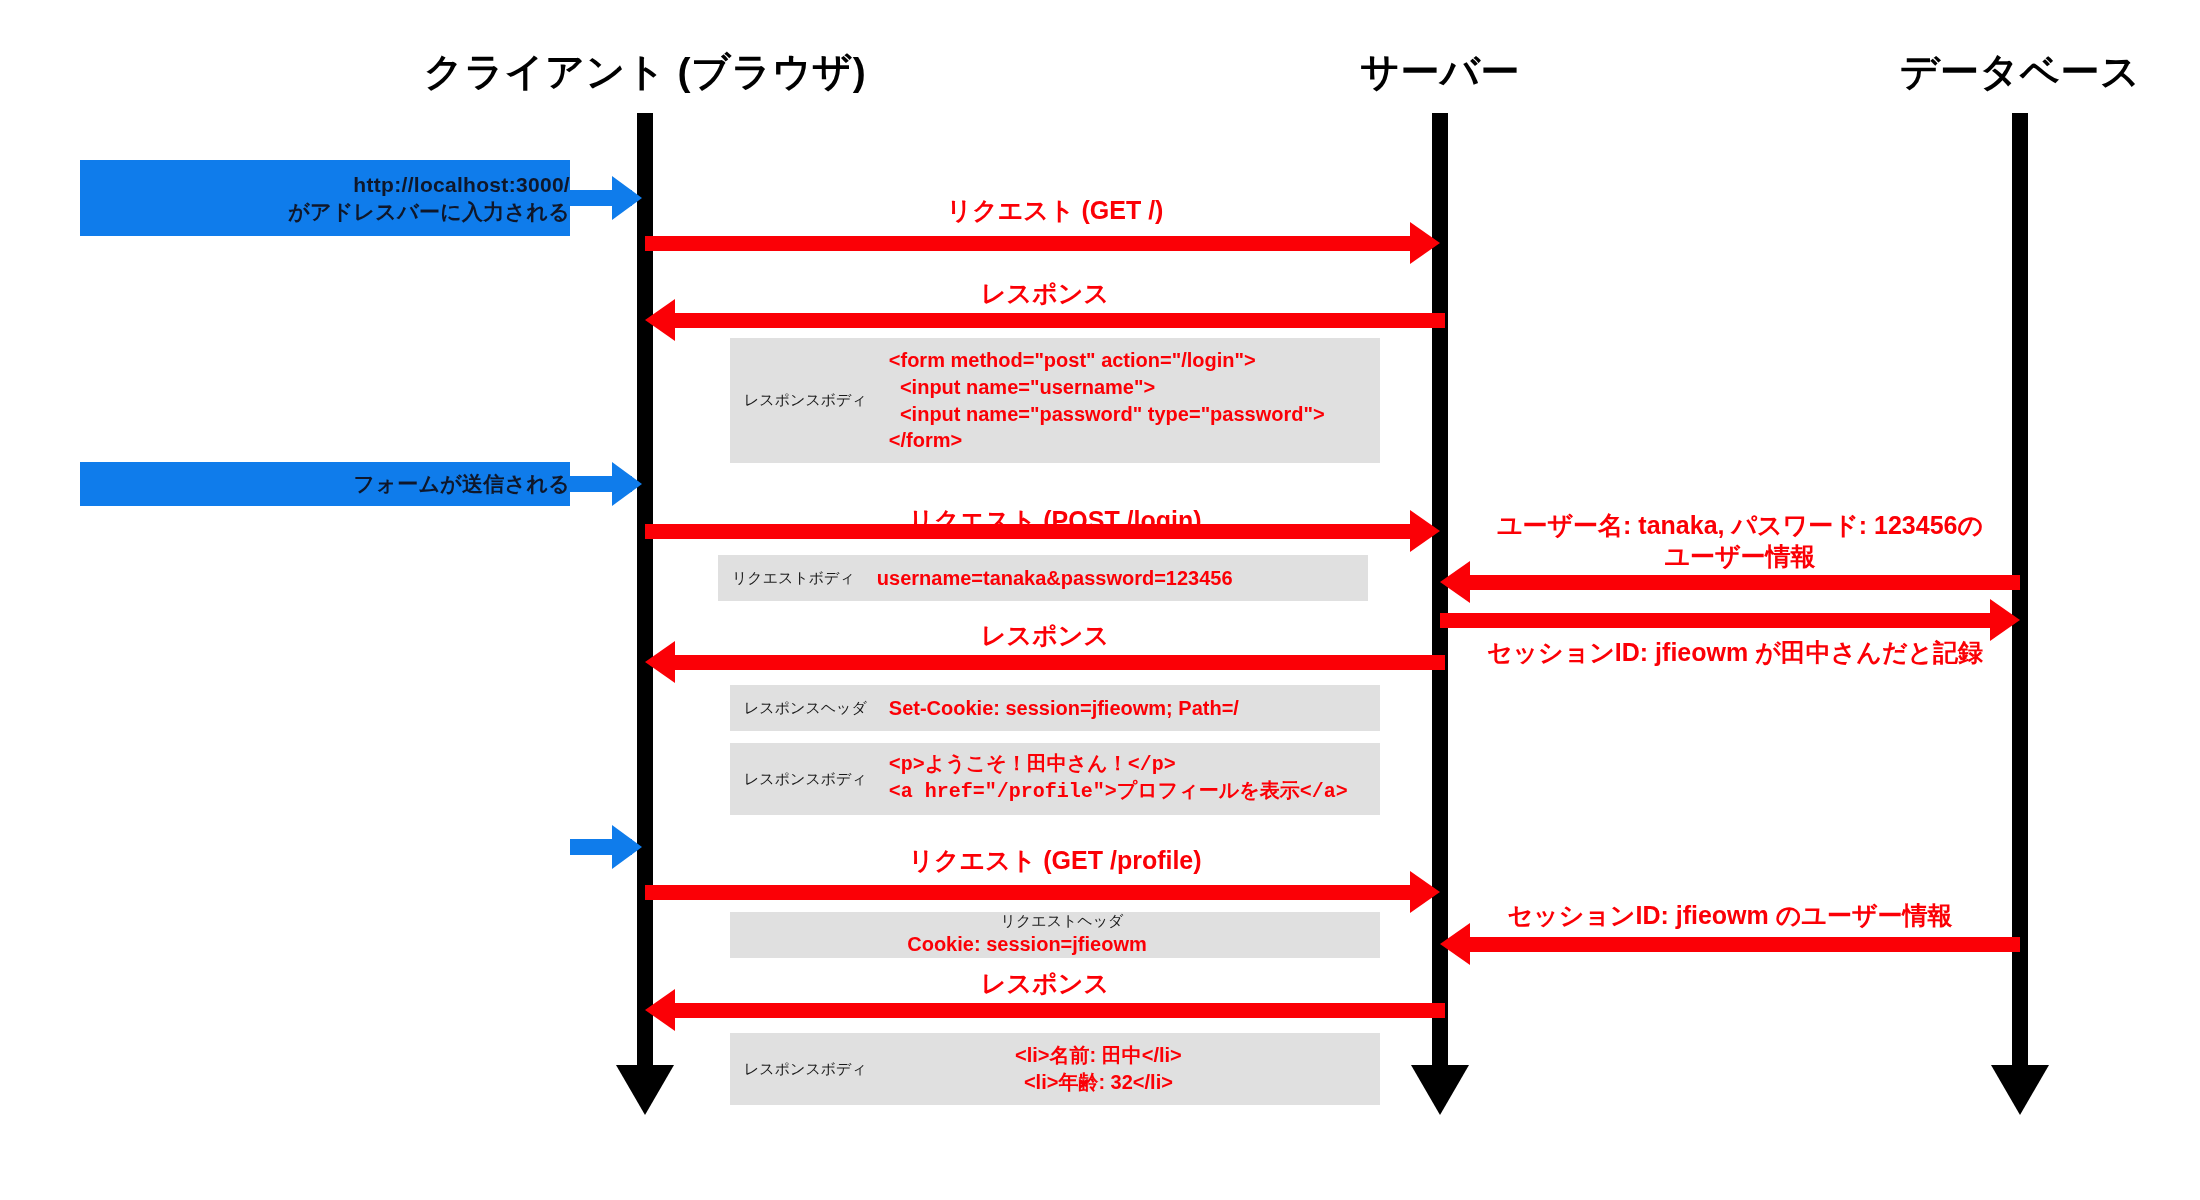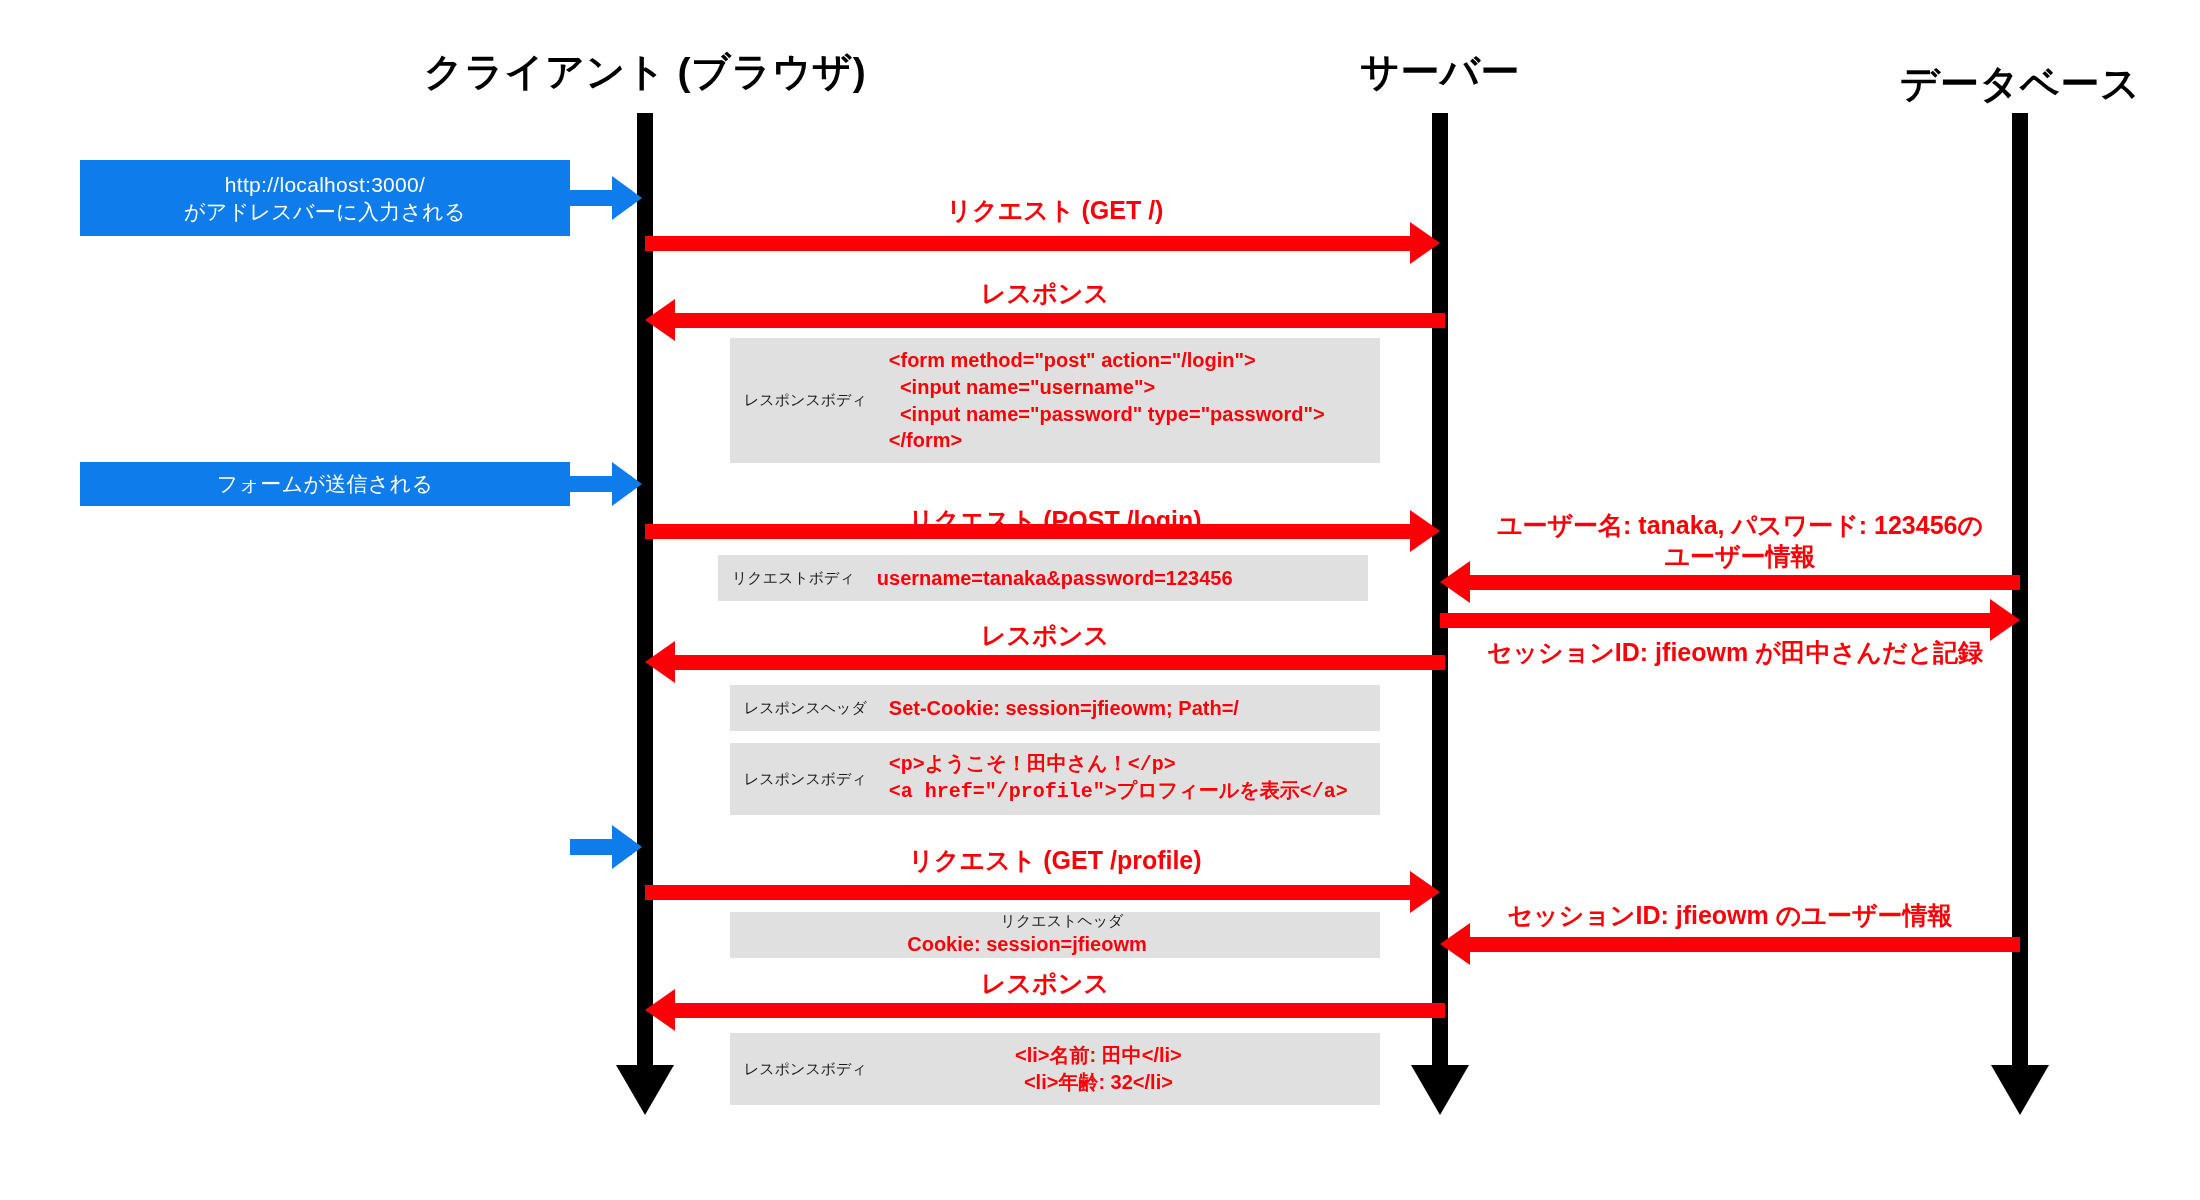--- a/index.html
+++ b/index.html
@@ -35,26 +35,26 @@
     border-left: 29px solid transparent;
     border-right: 29px solid transparent;
     border-top: 50px solid #000000;
     transform: translateX(-50%);
   }
 
   
   .blue-box {
     position: absolute;
     background: #0f7ceb;
-    color: #ffffff;
+    color: #0f172a;
     font-size: 21px;
-    font-weight: normal;
+    font-weight: bold;
     display: flex;
     flex-direction: column;
-    align-items: center;
+    align-items: flex-end;
     justify-content: center;
     text-align: center;
     line-height: 1.3;
     letter-spacing: 0.3px;
   }
   .blue-arrow-shaft {
     position: absolute;
     height: 16px;
     background: #0f7ceb;
   }
@@ -124,21 +124,21 @@
   }
   .note-code.centered { text-align: center; }
 </style>
 </head>
 <body>
 
 <div id="stage">
 
   <div class="participant-title" style="left:645px; top:45px;">クライアント (ブラウザ)</div>
   <div class="participant-title" style="left:1440px; top:45px;">サーバー</div>
-  <div class="participant-title" style="left:2020px; top:45px;margin-top:12px;">データベース</div>
+  <div class="participant-title" style="left:2020px; top:45px;">データベース</div>
 
   <div class="lifeline" style="left:645px; top:113px; height:955px;"></div>
   <div class="lifeline-cap" style="left:645px; top:1065px;"></div>
 
   <div class="lifeline" style="left:1440px; top:113px; height:955px;"></div>
   <div class="lifeline-cap" style="left:1440px; top:1065px;"></div>
 
   <div class="lifeline" style="left:2020px; top:113px; height:955px;"></div>
   <div class="lifeline-cap" style="left:2020px; top:1065px;"></div>
 

